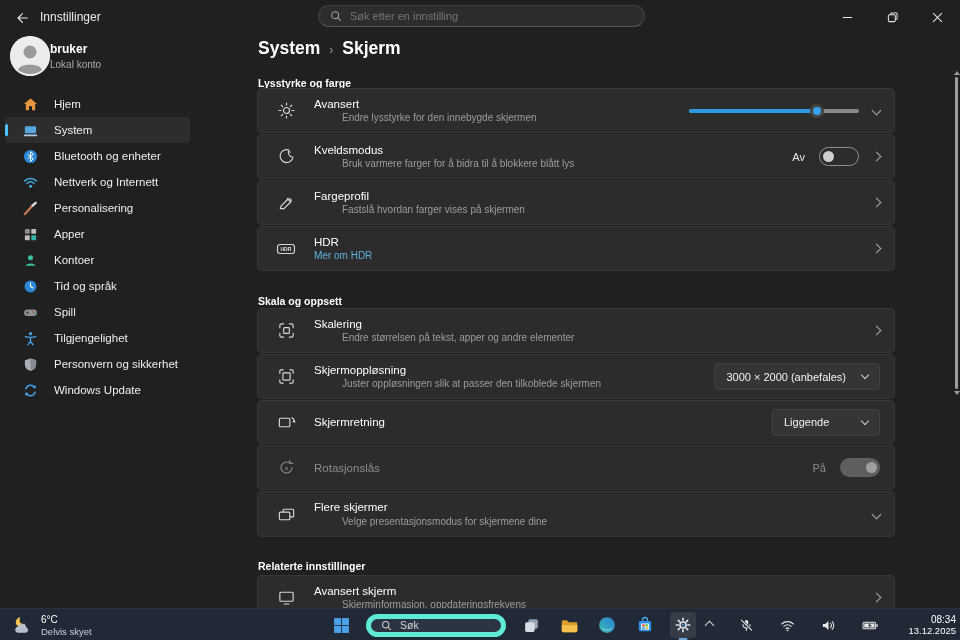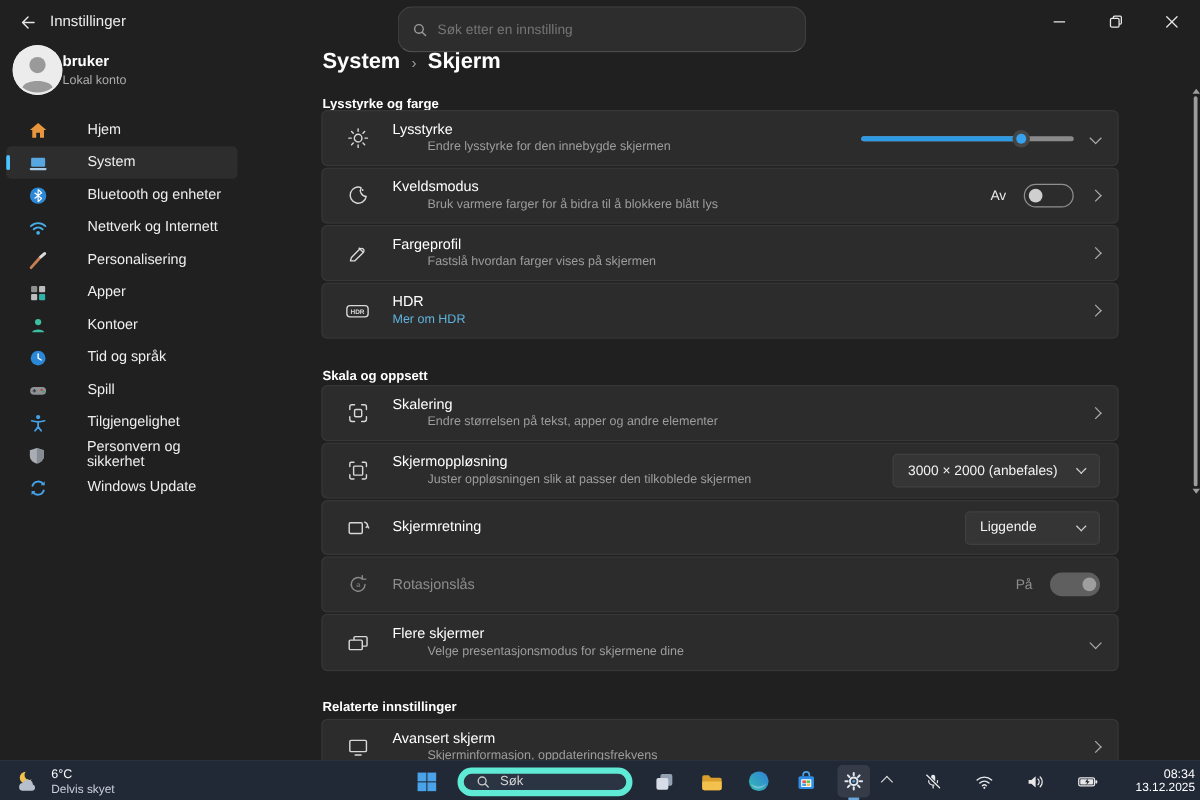--- a/index.html
+++ b/index.html
@@ -9,37 +9,37 @@
     font-family:"Liberation Sans", sans-serif;
     overflow:hidden; position:relative;
   }
   svg { display:block; }
 
   
   .titlebar { position:absolute; left:0; top:0; right:0; height:36px; }
   .back-btn { position:absolute; left:10px; top:6px; width:24px; height:24px;
     display:flex; align-items:center; justify-content:center; border-radius:4px; }
   .app-title { position:absolute; left:40px; top:10px; font-size:12px; color:#ececec; }
-  .tb-search { position:absolute; left:318px; top:5px; width:327px; height:37px;
+  .tb-search { position:absolute; left:318px; top:5px; width:327px; height:22px;
     background:#2d2d2d; border:1px solid #3f3f3f; border-bottom-color:#565656;
     border-radius:12px; display:flex; align-items:center; gap:8px; padding:0 11px; }
   .tb-search input { background:transparent; border:none; outline:none;
     color:#a8a8a8; font-size:11px; font-family:inherit; width:100%; }
   .win-controls { position:absolute; right:0; top:0; display:flex; height:34px; }
   .win-btn { width:45px; height:34px; display:flex; align-items:center; justify-content:center; }
 
   
   .sidebar { position:absolute; left:0; top:36px; width:200px; bottom:32px; }
   .user { position:absolute; left:10px; top:0; display:flex; align-items:center; }
   .avatar { width:40px; height:40px; border-radius:50%; background:#ececec;
     display:flex; align-items:center; justify-content:center; overflow:hidden; }
   .user-name { font-size:12px; font-weight:bold; color:#fff; }
   .user-type { font-size:10px; color:#ababab; margin-top:3px; }
   .nav { position:absolute; left:5px; top:55px; width:185px; }
-  .nav-item { height:26px; display:flex; align-items:center; gap:32px;
+  .nav-item { height:26px; display:flex; align-items:center; gap:16px;
     padding-left:17px; border-radius:4px; position:relative; color:#eeeeee; font-size:11.5px; }
   .nav-item .nicon { width:16px; height:16px; display:flex; align-items:center; justify-content:center; }
   .nav-item.active { background:#2d2d2d; }
   .nav-item.active::before { content:""; position:absolute; left:0; top:7px;
     width:3px; height:12px; border-radius:2px; background:var(--accent,#4cc2ff); }
 
   
   .main { position:absolute; left:256px; top:36px; right:0; bottom:32px; }
   .page-title { position:absolute; left:2px; top:2px; font-size:17.5px; font-weight:600;
     display:flex; align-items:center; gap:9px; }
@@ -299,21 +299,21 @@
   <div class="card" style="top:52px">
     <div class="cicon">
       <svg width="19" height="19" viewBox="0 0 20 20">
           <circle cx="10" cy="10" r="3.2" stroke="#d8d8d8" stroke-width="1.2" fill="none"></circle>
           <g stroke="#d8d8d8" stroke-width="1.2" stroke-linecap="round">
             <path d="M10 2.2v2M10 15.8v2M2.2 10h2M15.8 10h2M4.5 4.5l1.4 1.4M14.1 14.1l1.4 1.4M15.5 4.5l-1.4 1.4M5.9 14.1l-1.4 1.4"></path>
           </g>
         </svg>
     </div>
     <div class="ctext">
-      <div class="ctitle">Lysstyrke</div>
+      <div class="ctitle">Avansert</div>
       <div class="csub">Endre lysstyrke for den innebygde skjermen</div>
     </div>
     <div class="cright">
       <div class="slider">
         <div class="track"></div>
         <div class="fill" style="width: 75%;"></div>
         <div class="thumb" style="left: 75%;"></div>
       </div>
       <span class="chev down"></span>
     </div>

